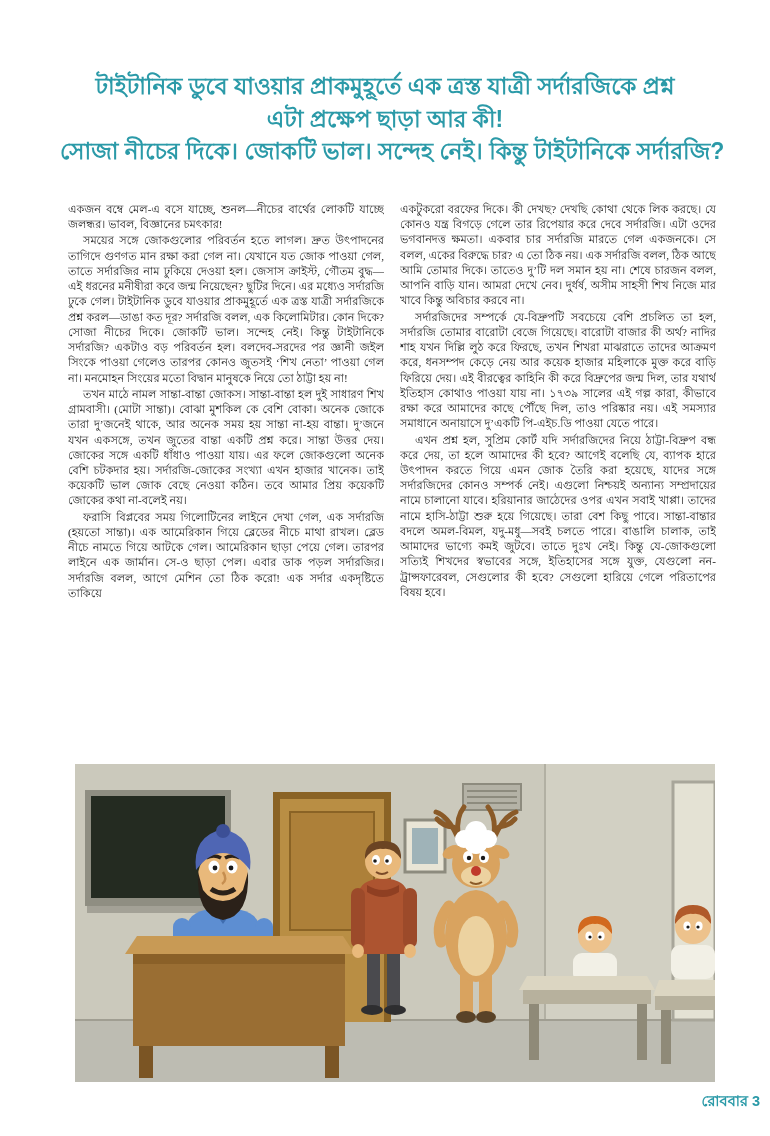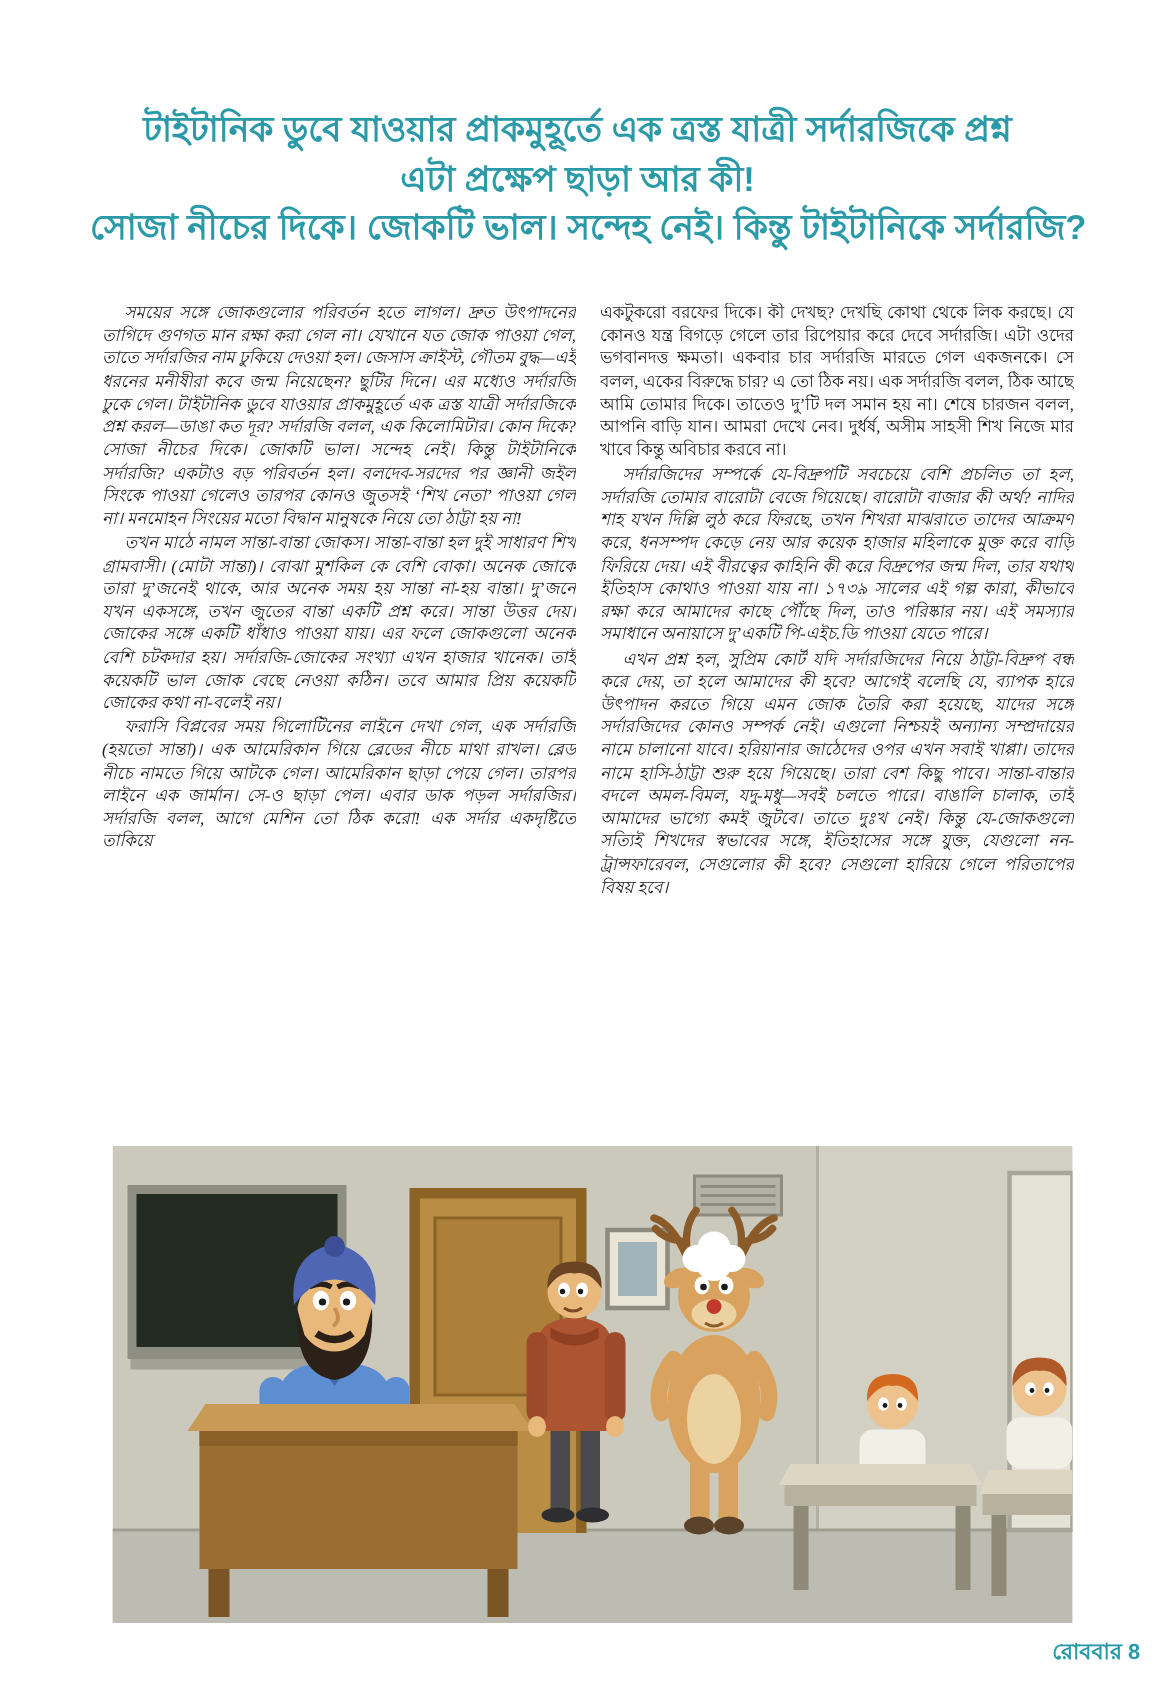--- a/index.html
+++ b/index.html
@@ -7,38 +7,39 @@
         font-family:"Liberation Serif","DejaVu Serif",serif;padding-left:44px;}
   .headline{position:absolute;top:70px;left:60px;width:650px;text-align:center;
             color:#2b9aa8;font-weight:bold;font-size:23px;line-height:1.42;
             font-family:"Liberation Sans","DejaVu Sans",sans-serif;}
   .headline div{white-space:nowrap;}
   .columns{position:absolute;top:202px;left:68px;width:648px;height:556px;
            display:flex;gap:16px;}
   .col{width:316px;font-size:11.2px;line-height:1.36;color:#1c1c1c;text-align:justify;
        font-family:"Liberation Serif","DejaVu Serif",serif;overflow:hidden;}
   .col p{margin:0 0 1px 0;}
-  .col p.indent{text-indent:15px;font-style:italic;}
+  .col p.indent{text-indent:15px;}
   .cartoon{position:absolute;top:764px;left:75px;width:640px;height:318px;display:block;}
   .footer{position:absolute;top:1090px;right:54px;color:#2b9aa8;font-weight:bold;
           font-size:14.5px;font-family:"Liberation Sans","DejaVu Sans",sans-serif;}
 </style>
 </head>
 <body>
 
 <div class="page">
 
   <div class="headline">
     <div>টাইটানিক ডুবে যাওয়ার প্রাকমুহূর্তে এক ত্রস্ত যাত্রী সর্দারজিকে প্রশ্ন</div>
     <div>এটা প্রক্ষেপ ছাড়া আর কী!</div>
     <div>সোজা নীচের দিকে। জোকটি ভাল। সন্দেহ নেই। কিন্তু টাইটানিকে সর্দারজি?</div>
   </div>
 
   <div class="columns">
     <div class="col">
+      <p>একজন বম্বে মেল-এ বসে যাচ্ছে, শুনল—নীচের বার্থের লোকটি যাচ্ছে জলন্ধর। ভাবল, বিজ্ঞানের চমৎকার!</p>
       <p class="indent">সময়ের সঙ্গে জোকগুলোর পরিবর্তন হতে লাগল। দ্রুত উৎপাদনের তাগিদে গুণগত মান রক্ষা করা গেল না। যেখানে যত জোক পাওয়া গেল, তাতে সর্দারজির নাম ঢুকিয়ে দেওয়া হল। জেসাস ক্রাইস্ট, গৌতম বুদ্ধ—এই ধরনের মনীষীরা কবে জন্ম নিয়েছেন? ছুটির দিনে। এর মধ্যেও সর্দারজি ঢুকে গেল। টাইটানিক ডুবে যাওয়ার প্রাকমুহূর্তে এক ত্রস্ত যাত্রী সর্দারজিকে প্রশ্ন করল—ডাঙা কত দূর? সর্দারজি বলল, এক কিলোমিটার। কোন দিকে? সোজা নীচের দিকে। জোকটি ভাল। সন্দেহ নেই। কিন্তু টাইটানিকে সর্দারজি? একটাও বড় পরিবর্তন হল। বলদেব-সরদের পর জ্ঞানী জইল সিংকে পাওয়া গেলেও তারপর কোনও জুতসই ‘শিখ নেতা’ পাওয়া গেল না। মনমোহন সিংয়ের মতো বিদ্বান মানুষকে নিয়ে তো ঠাট্টা হয় না!</p>
       <p class="indent">তখন মাঠে নামল সান্তা-বান্তা জোকস। সান্তা-বান্তা হল দুই সাধারণ শিখ গ্রামবাসী। (মোটা সান্তা)। বোঝা মুশকিল কে বেশি বোকা। অনেক জোকে তারা দু’জনেই থাকে, আর অনেক সময় হয় সান্তা না-হয় বান্তা। দু’জনে যখন একসঙ্গে, তখন জুতের বান্তা একটি প্রশ্ন করে। সান্তা উত্তর দেয়। জোকের সঙ্গে একটি ধাঁধাও পাওয়া যায়। এর ফলে জোকগুলো অনেক বেশি চটকদার হয়। সর্দারজি-জোকের সংখ্যা এখন হাজার খানেক। তাই কয়েকটি ভাল জোক বেছে নেওয়া কঠিন। তবে আমার প্রিয় কয়েকটি জোকের কথা না-বলেই নয়।</p>
       <p class="indent">ফরাসি বিপ্লবের সময় গিলোটিনের লাইনে দেখা গেল, এক সর্দারজি (হয়তো সান্তা)। এক আমেরিকান গিয়ে ব্লেডের নীচে মাথা রাখল। ব্লেড নীচে নামতে গিয়ে আটকে গেল। আমেরিকান ছাড়া পেয়ে গেল। তারপর লাইনে এক জার্মান। সে-ও ছাড়া পেল। এবার ডাক পড়ল সর্দারজির। সর্দারজি বলল, আগে মেশিন তো ঠিক করো! এক সর্দার একদৃষ্টিতে তাকিয়ে</p>
     </div>
     <div class="col">
       <p>একটুকরো বরফের দিকে। কী দেখছ? দেখছি কোথা থেকে লিক করছে। যে কোনও যন্ত্র বিগড়ে গেলে তার রিপেয়ার করে দেবে সর্দারজি। এটা ওদের ভগবানদত্ত ক্ষমতা। একবার চার সর্দারজি মারতে গেল একজনকে। সে বলল, একের বিরুদ্ধে চার? এ তো ঠিক নয়। এক সর্দারজি বলল, ঠিক আছে আমি তোমার দিকে। তাতেও দু’টি দল সমান হয় না। শেষে চারজন বলল, আপনি বাড়ি যান। আমরা দেখে নেব। দুর্ধর্ষ, অসীম সাহসী শিখ নিজে মার খাবে কিন্তু অবিচার করবে না।</p>
       <p class="indent">সর্দারজিদের সম্পর্কে যে-বিদ্রুপটি সবচেয়ে বেশি প্রচলিত তা হল, সর্দারজি তোমার বারোটা বেজে গিয়েছে। বারোটা বাজার কী অর্থ? নাদির শাহ যখন দিল্লি লুঠ করে ফিরছে, তখন শিখরা মাঝরাতে তাদের আক্রমণ করে, ধনসম্পদ কেড়ে নেয় আর কয়েক হাজার মহিলাকে মুক্ত করে বাড়ি ফিরিয়ে দেয়। এই বীরত্বের কাহিনি কী করে বিদ্রুপের জন্ম দিল, তার যথার্থ ইতিহাস কোথাও পাওয়া যায় না। ১৭৩৯ সালের এই গল্প কারা, কীভাবে রক্ষা করে আমাদের কাছে পৌঁছে দিল, তাও পরিষ্কার নয়। এই সমস্যার সমাধানে অনায়াসে দু’একটি পি-এইচ.ডি পাওয়া যেতে পারে।</p>
       <p class="indent">এখন প্রশ্ন হল, সুপ্রিম কোর্ট যদি সর্দারজিদের নিয়ে ঠাট্টা-বিদ্রুপ বন্ধ করে দেয়, তা হলে আমাদের কী হবে? আগেই বলেছি যে, ব্যাপক হারে উৎপাদন করতে গিয়ে এমন জোক তৈরি করা হয়েছে, যাদের সঙ্গে সর্দারজিদের কোনও সম্পর্ক নেই। এগুলো নিশ্চয়ই অন্যান্য সম্প্রদায়ের নামে চালানো যাবে। হরিয়ানার জাঠেদের ওপর এখন সবাই খাপ্পা। তাদের নামে হাসি-ঠাট্টা শুরু হয়ে গিয়েছে। তারা বেশ কিছু পাবে। সান্তা-বান্তার বদলে অমল-বিমল, যদু-মধু—সবই চলতে পারে। বাঙালি চালাক, তাই আমাদের ভাগ্যে কমই জুটবে। তাতে দুঃখ নেই। কিন্তু যে-জোকগুলো সত্যিই শিখদের স্বভাবের সঙ্গে, ইতিহাসের সঙ্গে যুক্ত, যেগুলো নন-ট্রান্সফারেবল, সেগুলোর কী হবে? সেগুলো হারিয়ে গেলে পরিতাপের বিষয় হবে।</p>
     </div>
   </div>
@@ -182,16 +183,16 @@
       <rect x="562" y="240" width="10" height="56" fill="#8f8a78"></rect>
     </g>
     <g>
       <polygon points="584,216 640,216 640,232 578,232" fill="#dcd6c2"></polygon>
       <rect x="580" y="232" width="60" height="14" fill="#b7b19d"></rect>
       <rect x="586" y="246" width="10" height="54" fill="#8f8a78"></rect>
     </g>
   </svg>
 
   <div class="footer">
-    <span>রোববার 8</span>
+    <span>রোববার 3</span>
   </div>
 
 </div>
 
 </body></html>

